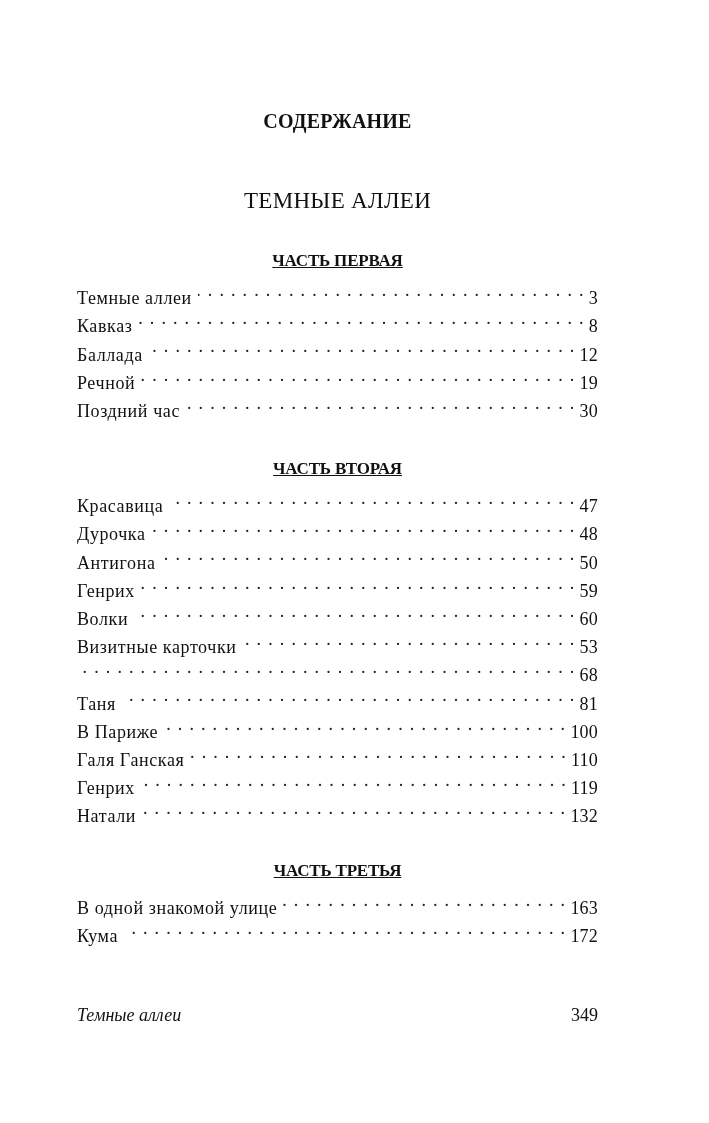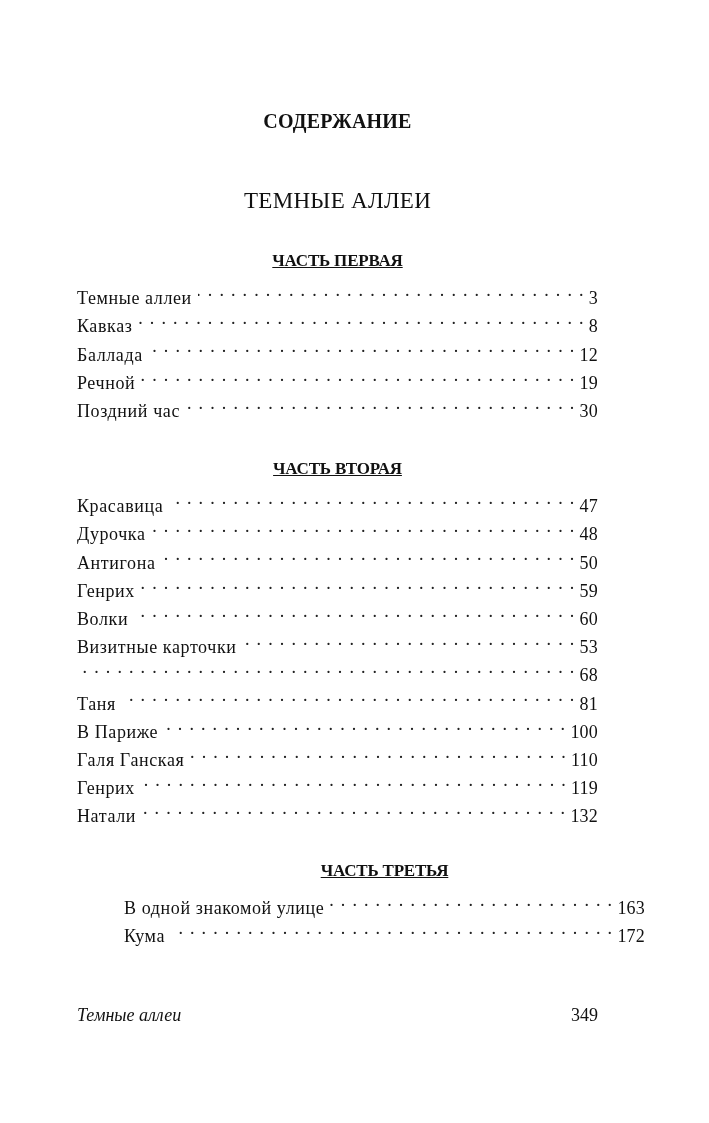--- a/index.html
+++ b/index.html
@@ -197,21 +197,21 @@
       <span class="entry-leader"></span>
       <span class="entry-page">119</span>
     </div>
     <div class="entry">
       <span class="entry-title">Натали</span>
       <span class="entry-leader"></span>
       <span class="entry-page">132</span>
     </div>
   </div>
 
-  <div class="section" style="top:859px;margin-left:47px;">
+  <div class="section" style="top:859px;">
     <div class="section-heading">ЧАСТЬ ТРЕТЬЯ</div>
     <div class="entry">
       <span class="entry-title">В одной знакомой улице</span>
       <span class="entry-leader"></span>
       <span class="entry-page">163</span>
     </div>
     <div class="entry">
       <span class="entry-title">Кума</span>
       <span class="entry-leader"></span>
       <span class="entry-page">172</span>

